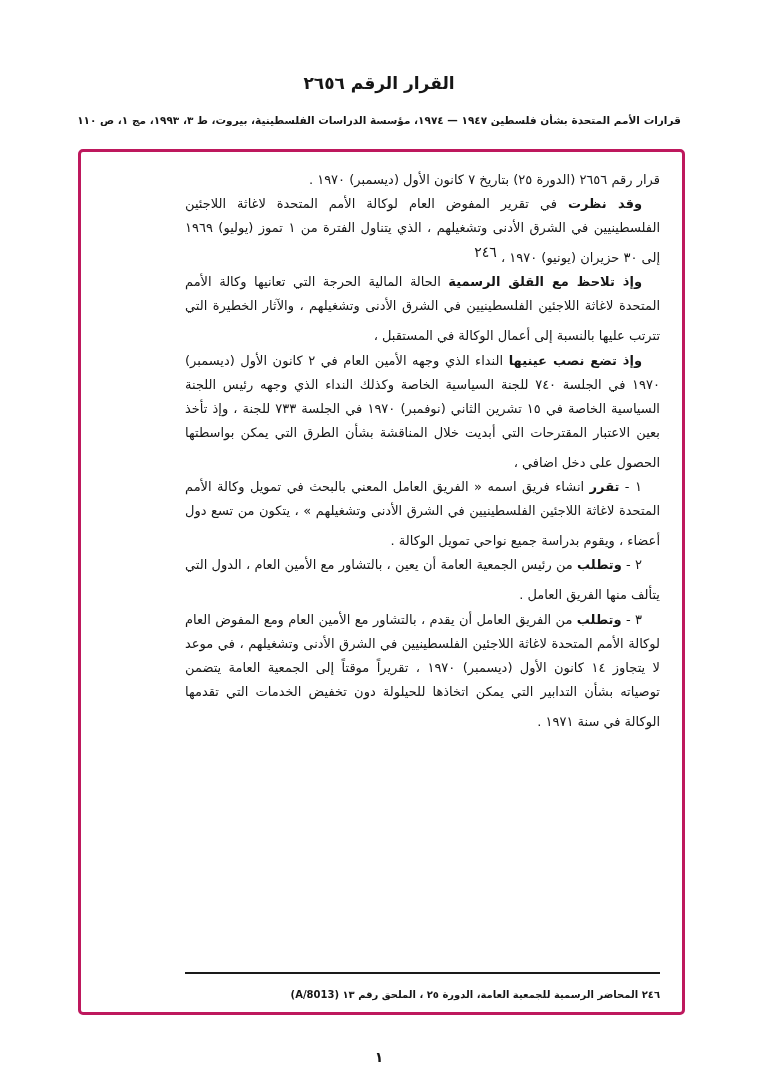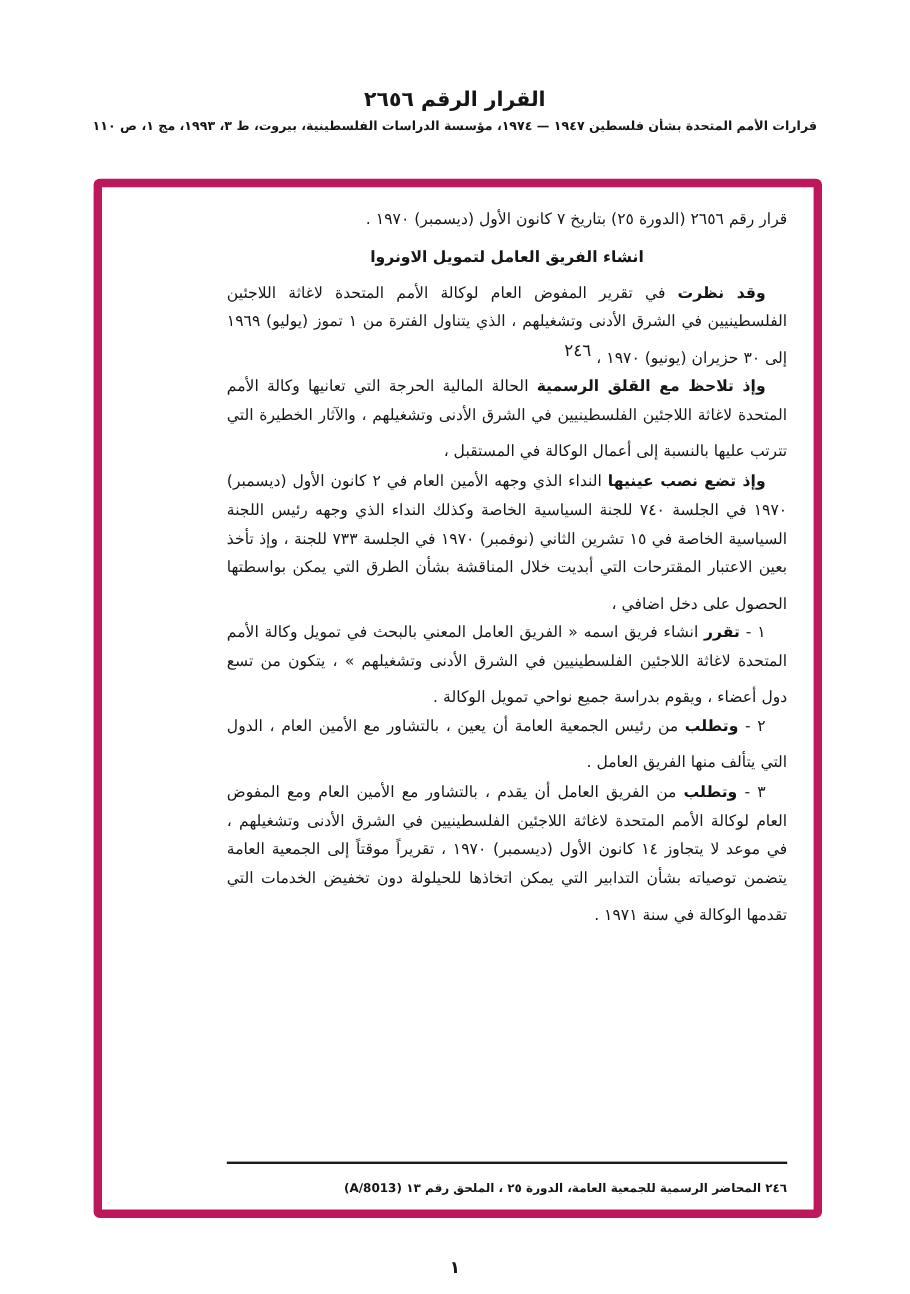--- a/index.html
+++ b/index.html
@@ -13,32 +13,32 @@
     overflow:hidden;
   }
   .doc-title {
     position:absolute; top:70px; left:0; right:0;
     text-align:center;
     direction:rtl;
     font-size:17px; font-weight:bold;
     letter-spacing:1px;
   }
   .citation {
-    position:absolute; top:96px; left:60px; right:60px;
+    position:absolute; top:111px; left:60px; right:60px;
     text-align:center;
     direction:rtl;
     font-size:10.5px; font-weight:bold;
     white-space:nowrap;
     overflow:hidden;
   }
   .content-box {
     position:absolute; left:78px; top:146px;
     width:607px; height:866px;
     box-sizing:border-box;
-    border:7px solid #be185d;
+    border:3px solid #be185d;
     border-radius:5px;
     padding:16px 22px 12px 104px;
     direction:rtl;
     display:flex; flex-direction:column;
     overflow:hidden;
     background:#ffffff;
   }
   .doc-text {
     font-size:13px;
     line-height:24px;
@@ -82,21 +82,20 @@
 
   <div class="doc-title">القرار الرقم ٢٦٥٦</div>
 
   <div class="citation">قرارات الأمم المتحدة بشأن فلسطين ١٩٤٧ — ١٩٧٤، مؤسسة الدراسات الفلسطينية، بيروت، ط ٣، ١٩٩٣، مج ١، ص ١١٠</div>
 
   <div class="content-box">
     <div class="doc-text">
 
       <p class="opening">قرار رقم ٢٦٥٦ (الدورة ٢٥) بتاريخ ٧ كانون الأول (ديسمبر) ١٩٧٠ .</p>
 
-      <p class="doc-heading">انشاء الفريق العامل لتمويل الاونروا</p>
 
 
       <p class="para"><span></span><b>وقد نظرت</b><span> في تقرير المفوض العام لوكالة الأمم المتحدة لاغاثة اللاجئين الفلسطينيين في الشرق الأدنى وتشغيلهم ، الذي يتناول الفترة من ١ تموز (يوليو) ١٩٦٩ إلى ٣٠ حزيران (يونيو) ١٩٧٠ ، </span><sup>٢٤٦</sup></p>
 
       <p class="para"><span></span><b>وإذ تلاحظ مع القلق الرسمية</b><span> الحالة المالية الحرجة التي تعانيها وكالة الأمم المتحدة لاغاثة اللاجئين الفلسطينيين في الشرق الأدنى وتشغيلهم ، والآثار الخطيرة التي تترتب عليها بالنسبة إلى أعمال الوكالة في المستقبل ،</span><sup></sup></p>
 
       <p class="para"><span></span><b>وإذ تضع نصب عينيها</b><span> النداء الذي وجهه الأمين العام في ٢ كانون الأول (ديسمبر) ١٩٧٠ في الجلسة ٧٤٠ للجنة السياسية الخاصة وكذلك النداء الذي وجهه رئيس اللجنة السياسية الخاصة في ١٥ تشرين الثاني (نوفمبر) ١٩٧٠ في الجلسة ٧٣٣ للجنة ، وإذ تأخذ بعين الاعتبار المقترحات التي أبديت خلال المناقشة بشأن الطرق التي يمكن بواسطتها الحصول على دخل اضافي ،</span><sup></sup></p>
 
       <p class="para"><span>١ - </span><b>تقرر</b><span> انشاء فريق اسمه « الفريق العامل المعني بالبحث في تمويل وكالة الأمم المتحدة لاغاثة اللاجئين الفلسطينيين في الشرق الأدنى وتشغيلهم » ، يتكون من تسع دول أعضاء ، ويقوم بدراسة جميع نواحي تمويل الوكالة .</span><sup></sup></p>
 

